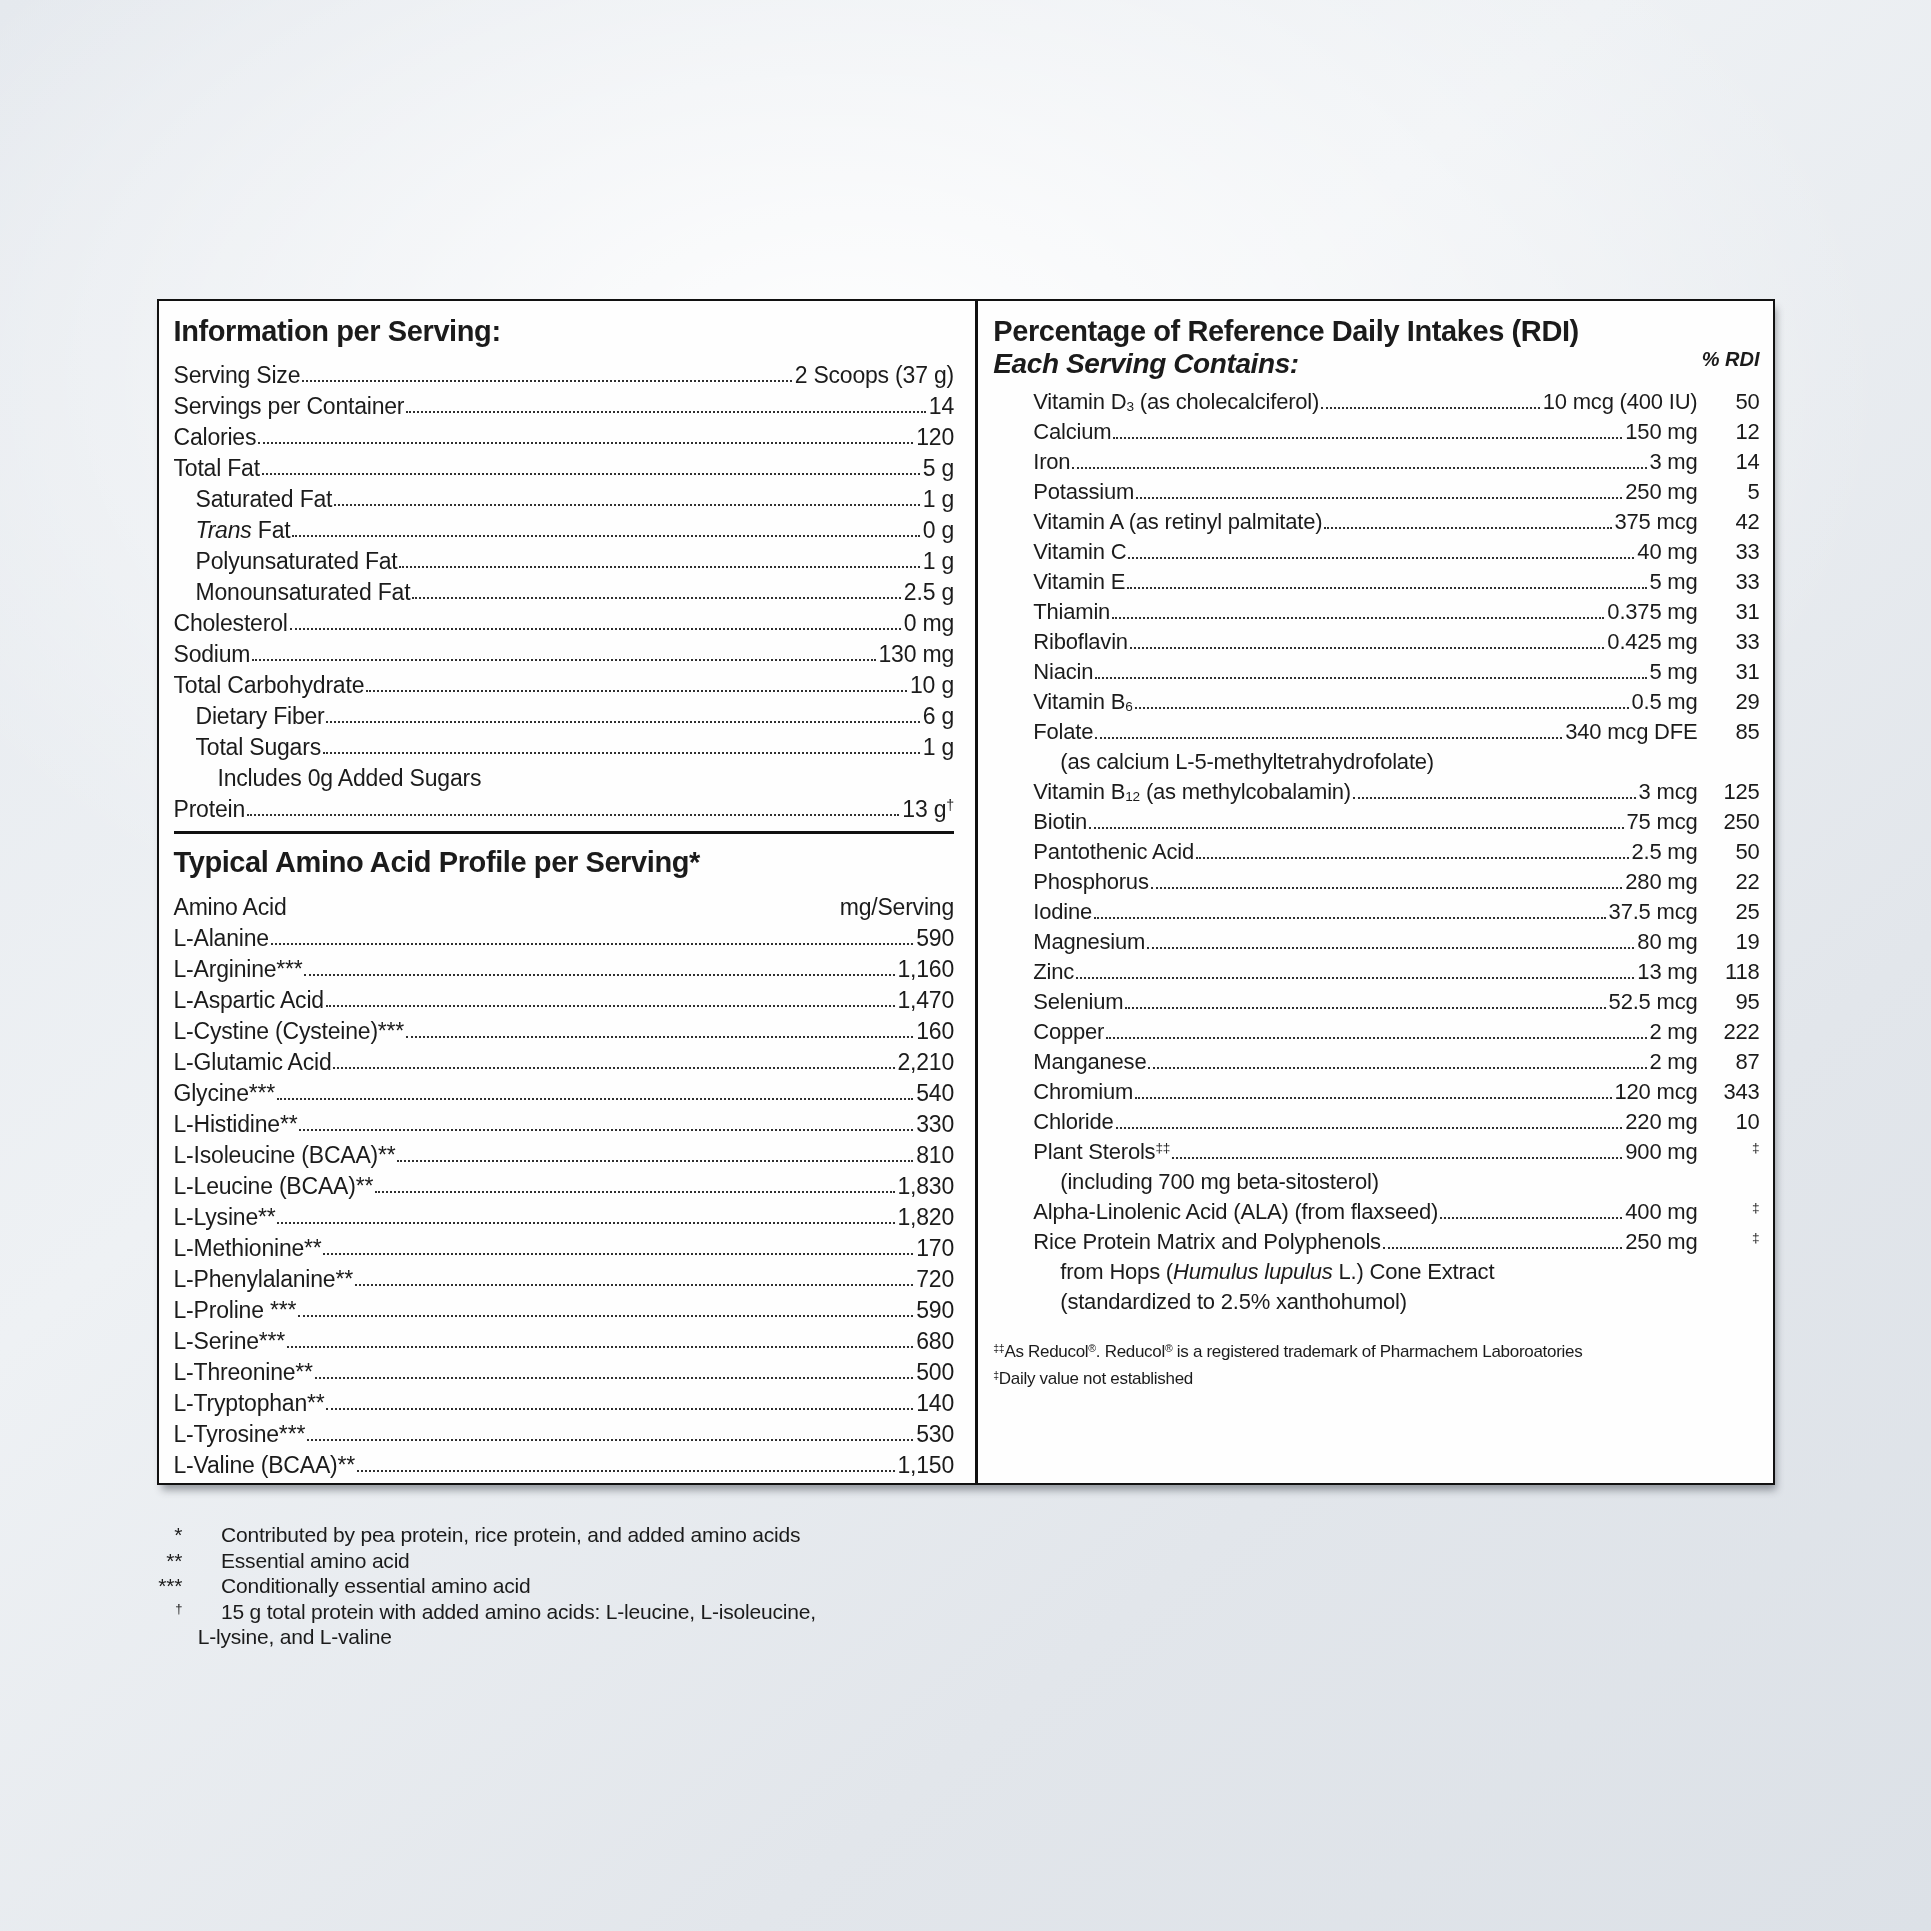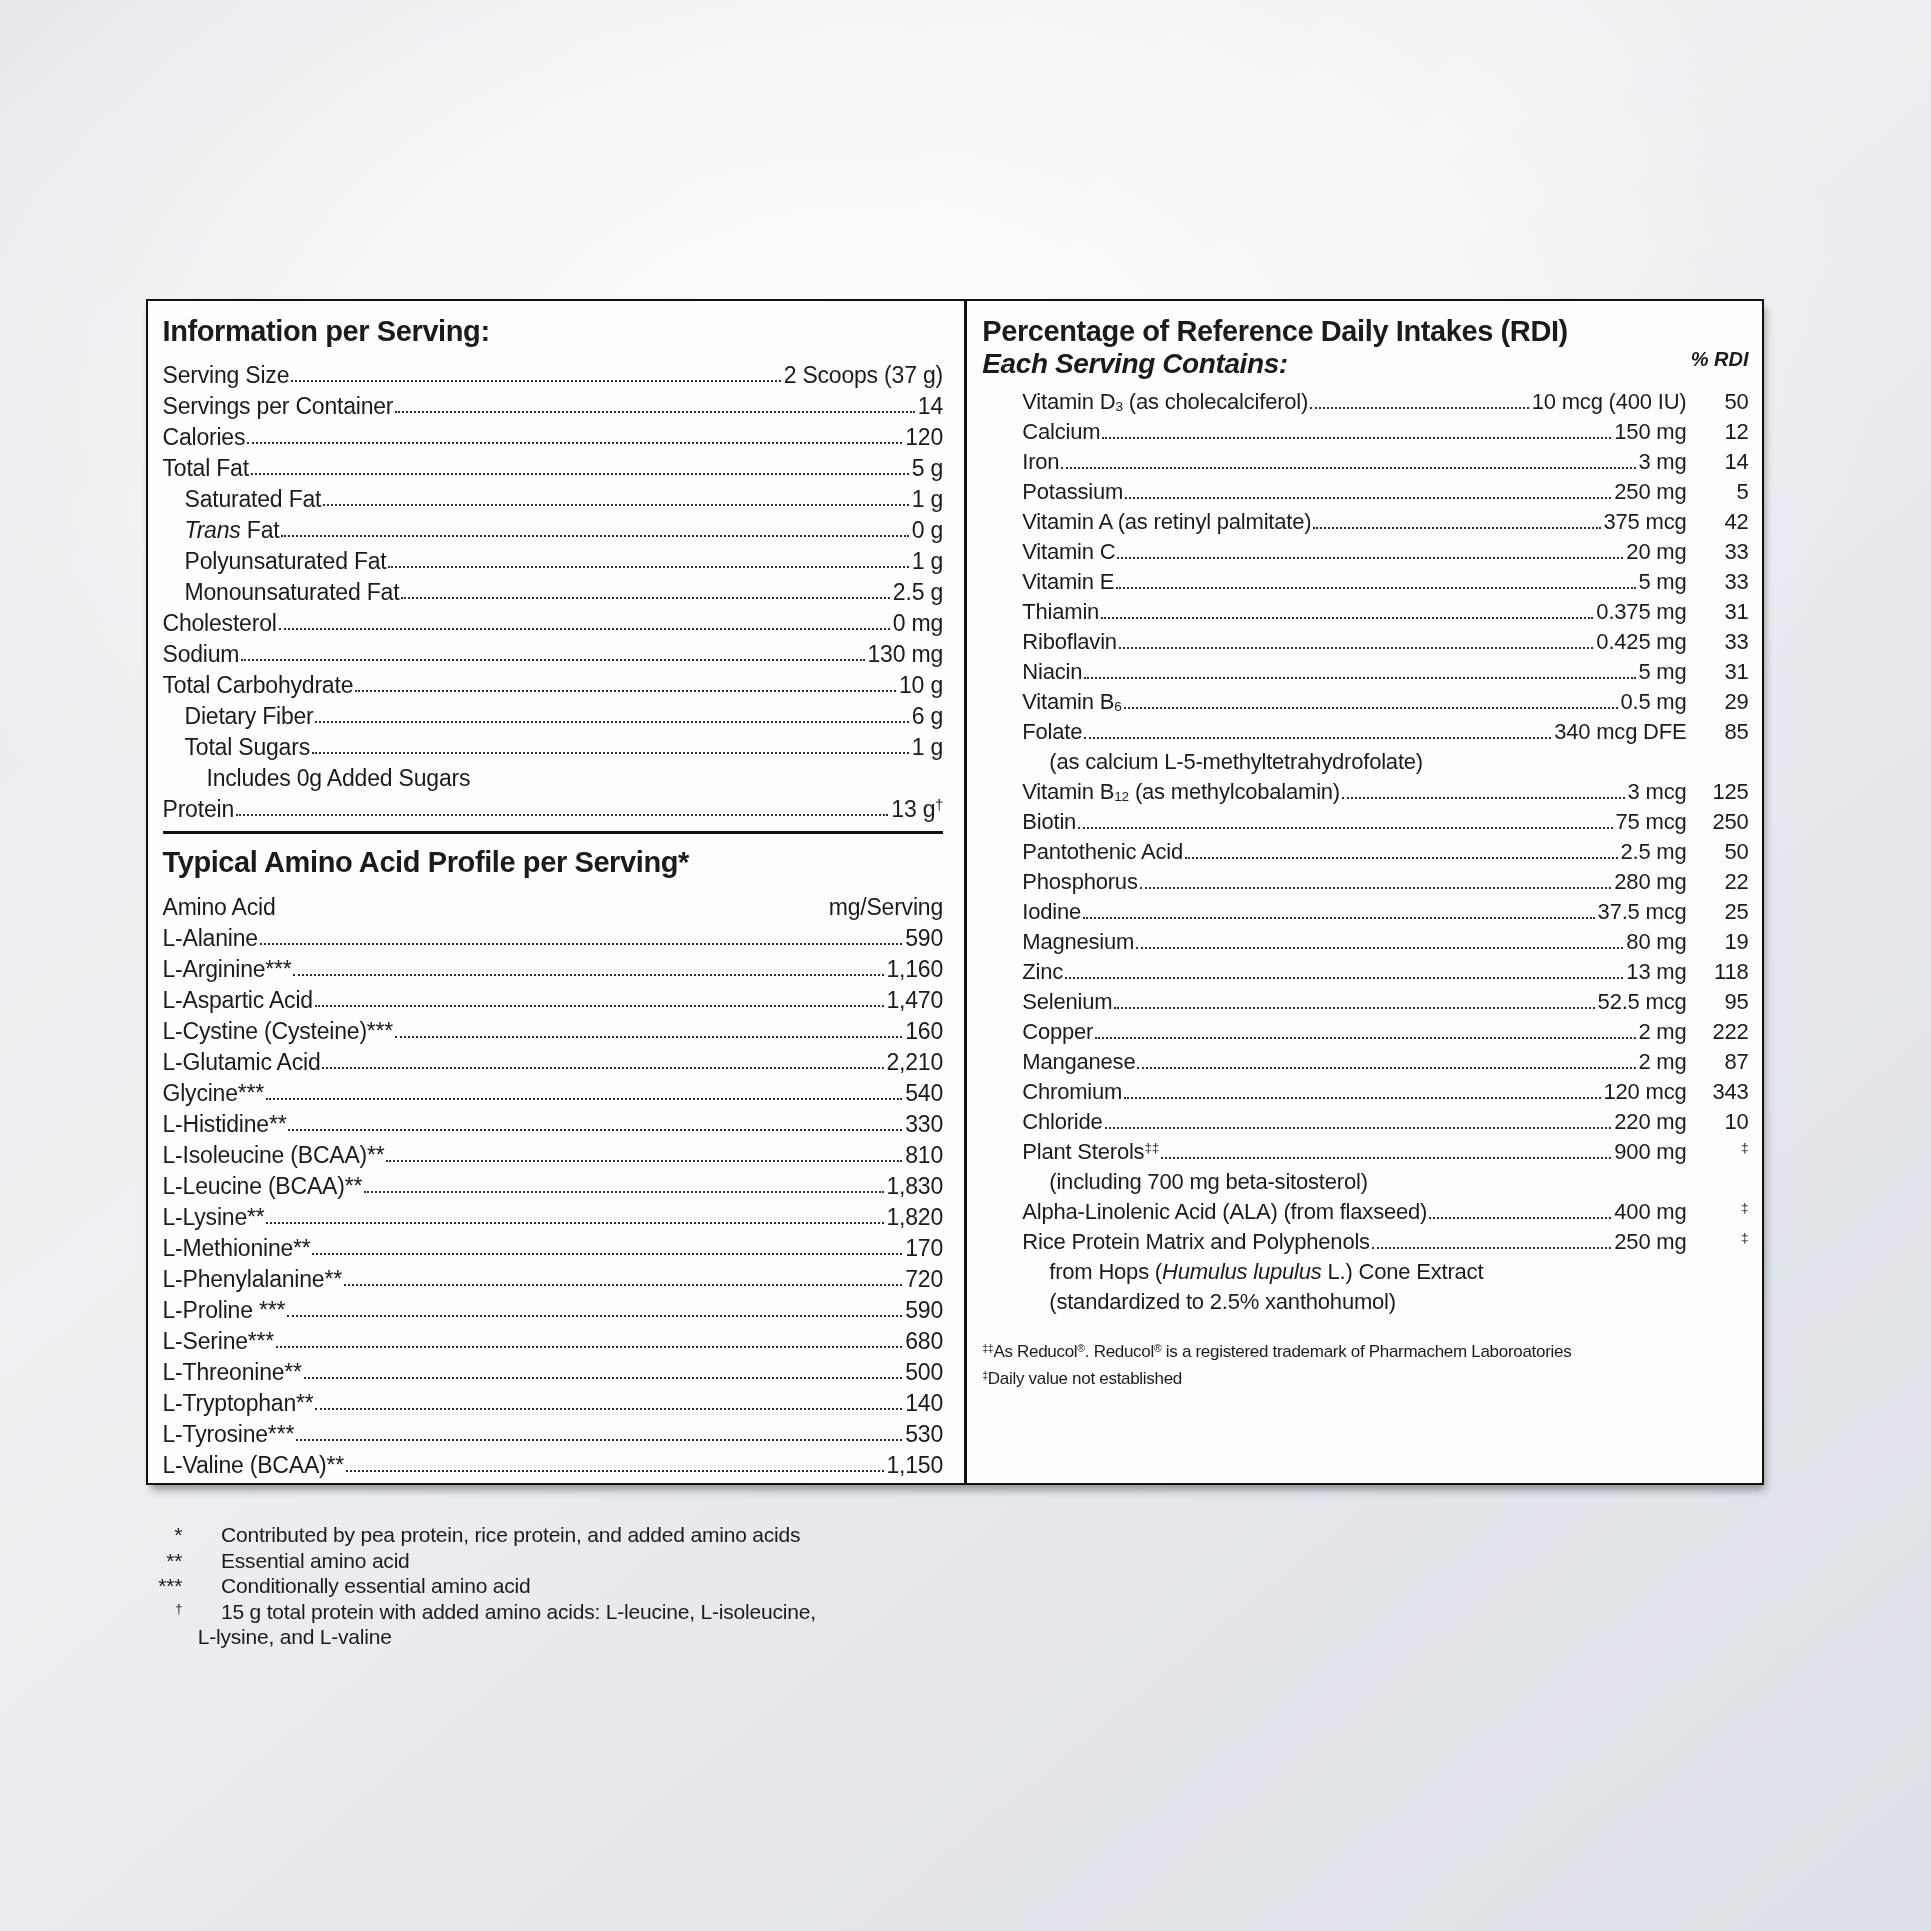--- a/index.html
+++ b/index.html
@@ -5,21 +5,21 @@
   html,body{margin:0;padding:0;}
   body{
     width:1931px;height:1931px;position:relative;overflow:hidden;
     font-family:"Liberation Sans","DejaVu Sans",sans-serif;
     color:#1b1b1b;
     background:
       radial-gradient(ellipse 1448px 917px at 44% 20%, rgba(255,255,255,0.95), rgba(255,255,255,0) 72%),
       linear-gradient(140deg,#e5e9ee 0%,#eef1f4 38%,#e2e6eb 72%,#dce1e7 100%);
   }
   .panel{
-    position:absolute;left:146px;top:299px;width:1618px;height:1186px;
+    position:absolute;left:157px;top:299px;width:1618px;height:1186px;
     box-sizing:border-box;background:#fefefe;border:2.9px solid #111;
     box-shadow:2.9px 6.8px 7.7px -1.9px rgba(45,50,60,0.45);
     display:flex;
   }
   .col-left{width:816px;box-sizing:border-box;padding:13.5px 21px 0 14.5px;}
   .divider{width:2.9px;background:#111;}
   .col-right{flex:1;box-sizing:border-box;padding:13.5px 13.5px 0 15.4px;}
 
   .section-title{font-size:29px;font-weight:700;letter-spacing:-0.4px;line-height:33px;}
   .col-left > .section-title{margin-bottom:9.7px;}
@@ -280,21 +280,21 @@
             <span class="lbl">Vitamin A (as retinyl palmitate)</span>
             <span class="leader"></span>
             <span class="amt">375 mcg</span>
           </div>
           <div class="rdi-cell">42</div>
         </div>
         <div class="rrow">
           <div class="rrow-main">
             <span class="lbl">Vitamin C</span>
             <span class="leader"></span>
-            <span class="amt">20 mg</span>
+            <span class="amt">40 mg</span>
           </div>
           <div class="rdi-cell">33</div>
         </div>
         <div class="rrow">
           <div class="rrow-main">
             <span class="lbl">Vitamin E</span>
             <span class="leader"></span>
             <span class="amt">5 mg</span>
           </div>
           <div class="rdi-cell">33</div>

